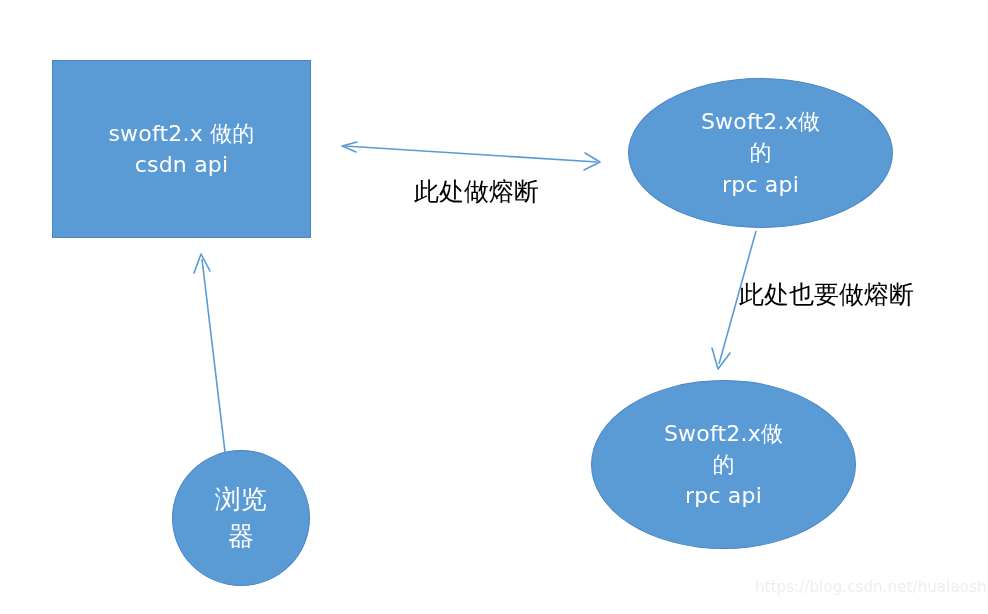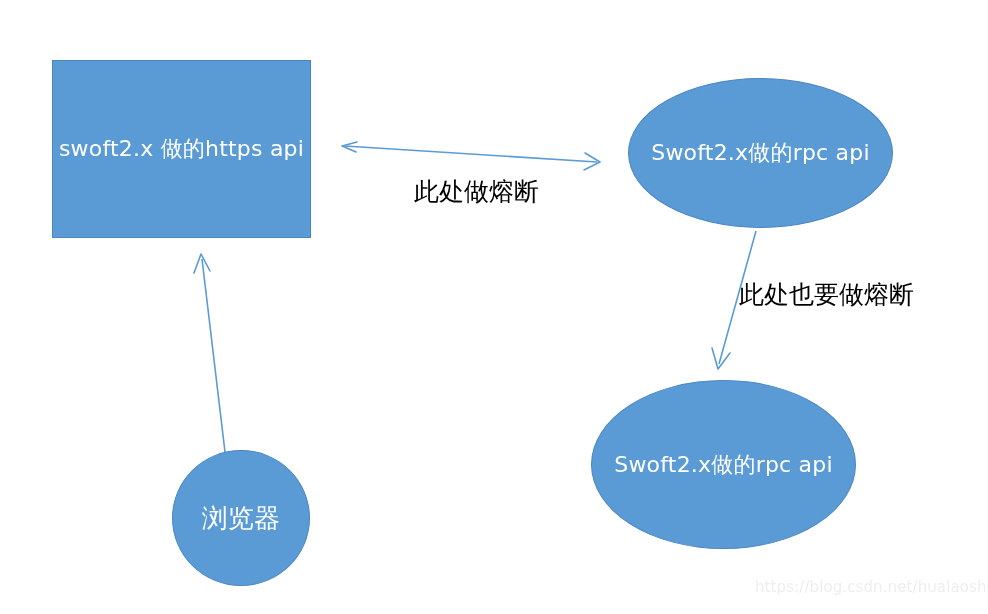--- a/index.html
+++ b/index.html
@@ -16,21 +16,21 @@
     height: 614px;
     background: #ffffff;
     overflow: hidden;
   }
   .node {
     position: absolute;
     box-sizing: border-box;
     background: #5b9bd5;
     border: 1px solid #4a86c5;
     display: flex;
-    flex-direction: row;
+    flex-direction: column;
     align-items: center;
     justify-content: center;
     color: #ffffff;
     text-align: center;
     line-height: 1.42;
     letter-spacing: 0.2px;
   }
   .node .line {
     display: block;
     white-space: pre;
@@ -126,21 +126,21 @@
     </g>
 
     <g>
       <line x1="225" y1="452" x2="202" y2="259" stroke="#5b9bd5" stroke-width="1.6"></line>
       <polyline points="194,273 201,254 210,271" fill="none" stroke="#5b9bd5" stroke-width="1.6" stroke-linecap="round" stroke-linejoin="round"></polyline>
     </g>
   </svg>
 
   <div class="node" id="node-http-api">
     <span class="line">swoft2.x 做的</span>
-    <span class="line">https api</span>
+    <span class="line">csdn api</span>
   </div>
 
   <div class="node" id="node-rpc-api-primary">
     <span class="line">Swoft2.x做</span>
     <span class="line">的</span>
     <span class="line">rpc api</span>
   </div>
 
   <div class="node" id="node-rpc-api-secondary">
     <span class="line">Swoft2.x做</span>

